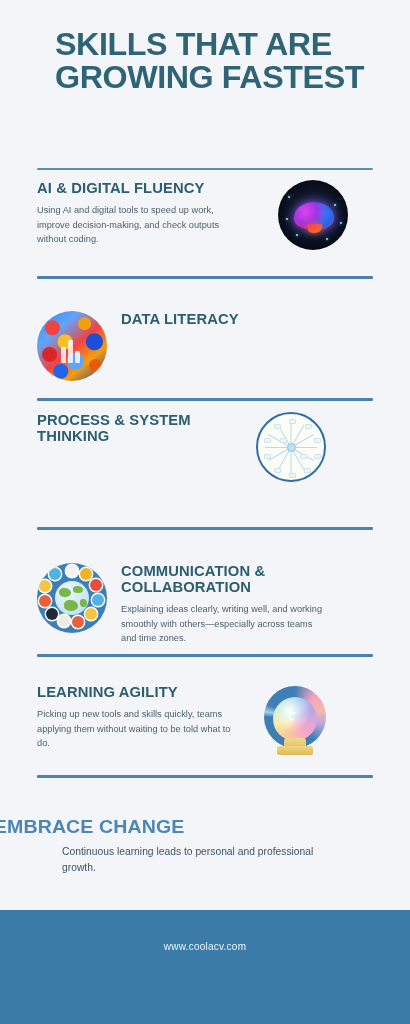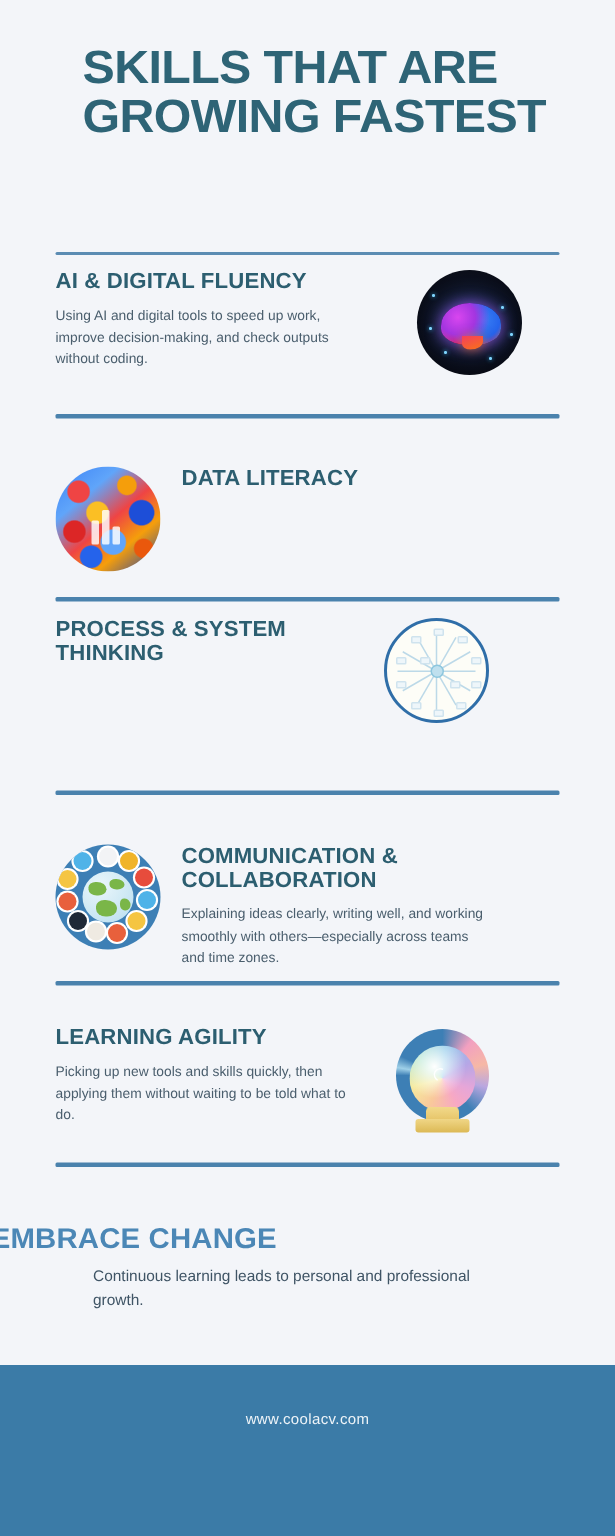--- a/index.html
+++ b/index.html
@@ -382,21 +382,21 @@
       <div class="dot" style="left:9px;top:45px;background:#1f2937;"></div>
       <div class="dot" style="left:2px;top:32px;background:#e8603c;"></div>
       <div class="dot" style="left:2px;top:17px;background:#f5c542;"></div>
       <div class="dot" style="left:12px;top:5px;background:#4fb3e8;"></div>
     </div>
   </div>
 
   <div class="skill img-right" style="top:668px;margin-top:16px;">
     <div class="skill-text">
       <div class="skill-title">LEARNING AGILITY</div>
-      <div class="skill-desc">Picking up new tools and skills quickly, then applying them without waiting to be told what to do.</div>
+      <div class="skill-desc">Picking up new tools and skills quickly, teams applying them without waiting to be told what to do.</div>
     </div>
     <div class="thumb big thumb-ball">
       <div class="outer"></div>
       <div class="inner"></div>
       <div class="glint"></div>
       <div class="stand-neck"></div>
       <div class="stand-base"></div>
     </div>
   </div>
 

